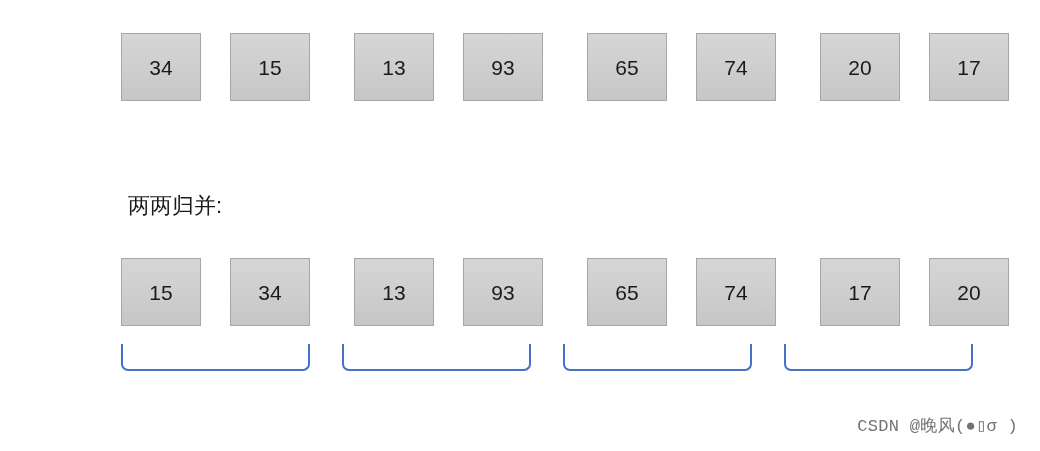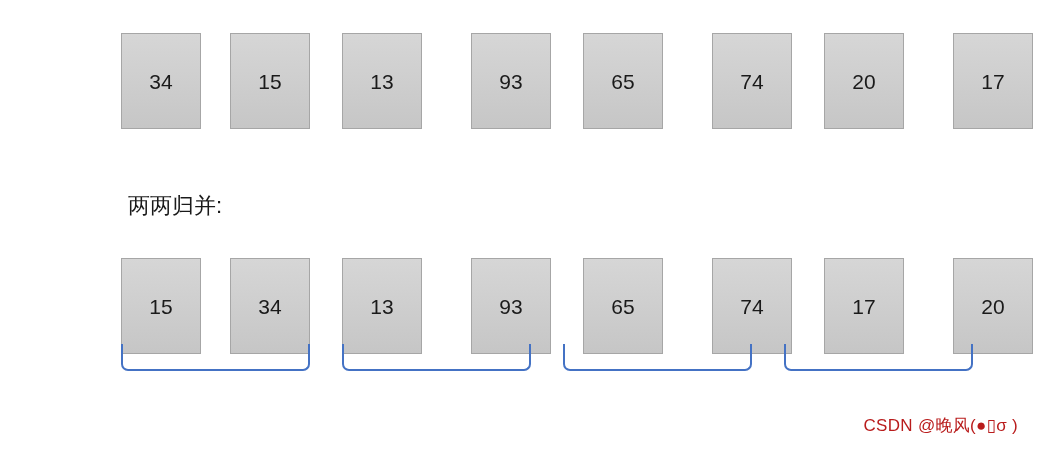--- a/index.html
+++ b/index.html
@@ -23,27 +23,26 @@
     display: flex;
     align-items: flex-start;
   }
   .row-top    { top: 33px; }
   .row-bottom { top: 258px; }
 
   .group {
     display: flex;
   }
   .group + .group {
-    margin-left: 32px;   
-    gap: 20px;
+    margin-left: 44px;   
   }
 
   .cell {
     width: 80px;
-    height: 96px;
+    height: 68px;
     box-sizing: border-box;
     border: 1px solid #a6a6a6;
     background: linear-gradient(to bottom, #d6d6d6 0%, #cfcfcf 45%, #c6c6c6 100%);
     display: flex;
     align-items: center;
     justify-content: center;
     font-size: 21px;
     line-height: 1;
     color: #1a1a1a;
   }
@@ -81,23 +80,24 @@
   .bracket + .bracket {
     margin-left: 32px;
   }
 
   
   .watermark {
     position: absolute;
     right: 22px;
     bottom: 14px;
     font-size: 17px;
-    color: #b91c1c;
+    color: #737373;
     white-space: nowrap;
     letter-spacing: 0.3px;
+    font-family: Liberation Mono, monospace;
   }
 </style>
 </head>
 <body>
 
 <div class="row row-top">
   <div class="group">
     <div class="cell">34</div>
     <div class="cell">15</div>
   </div>

